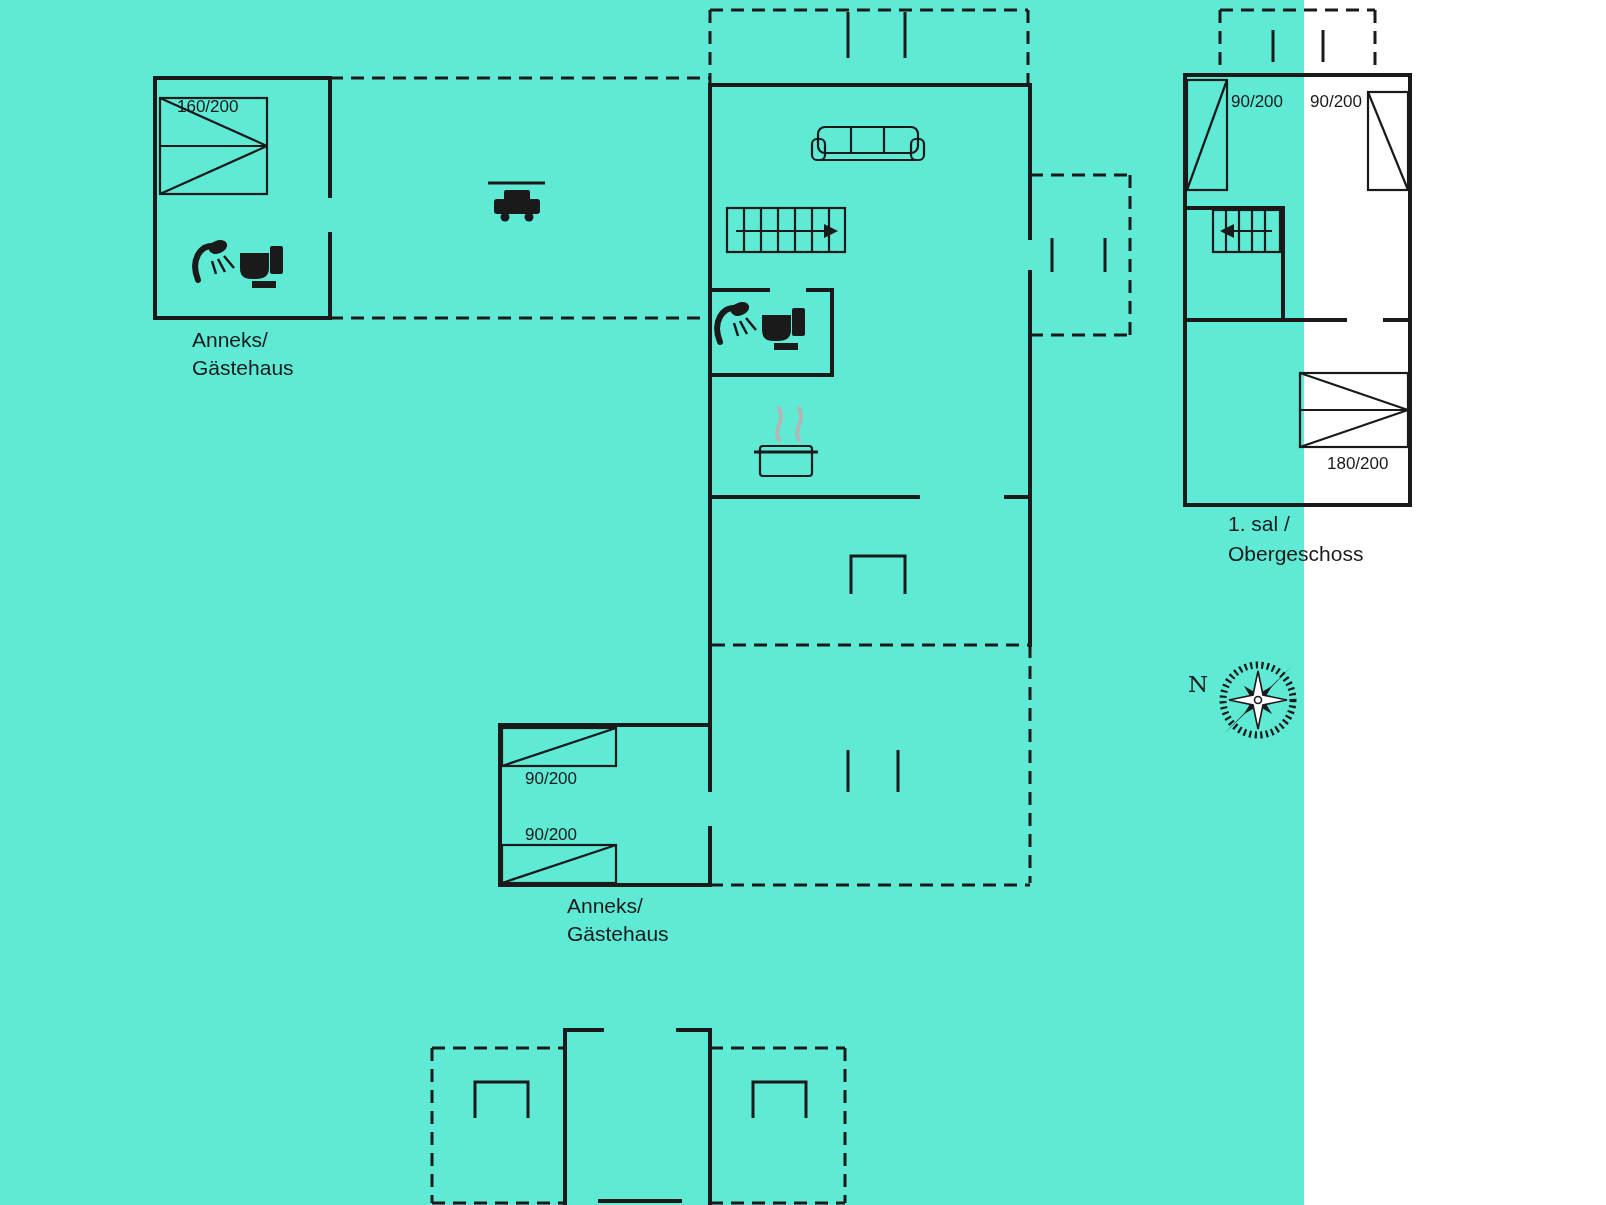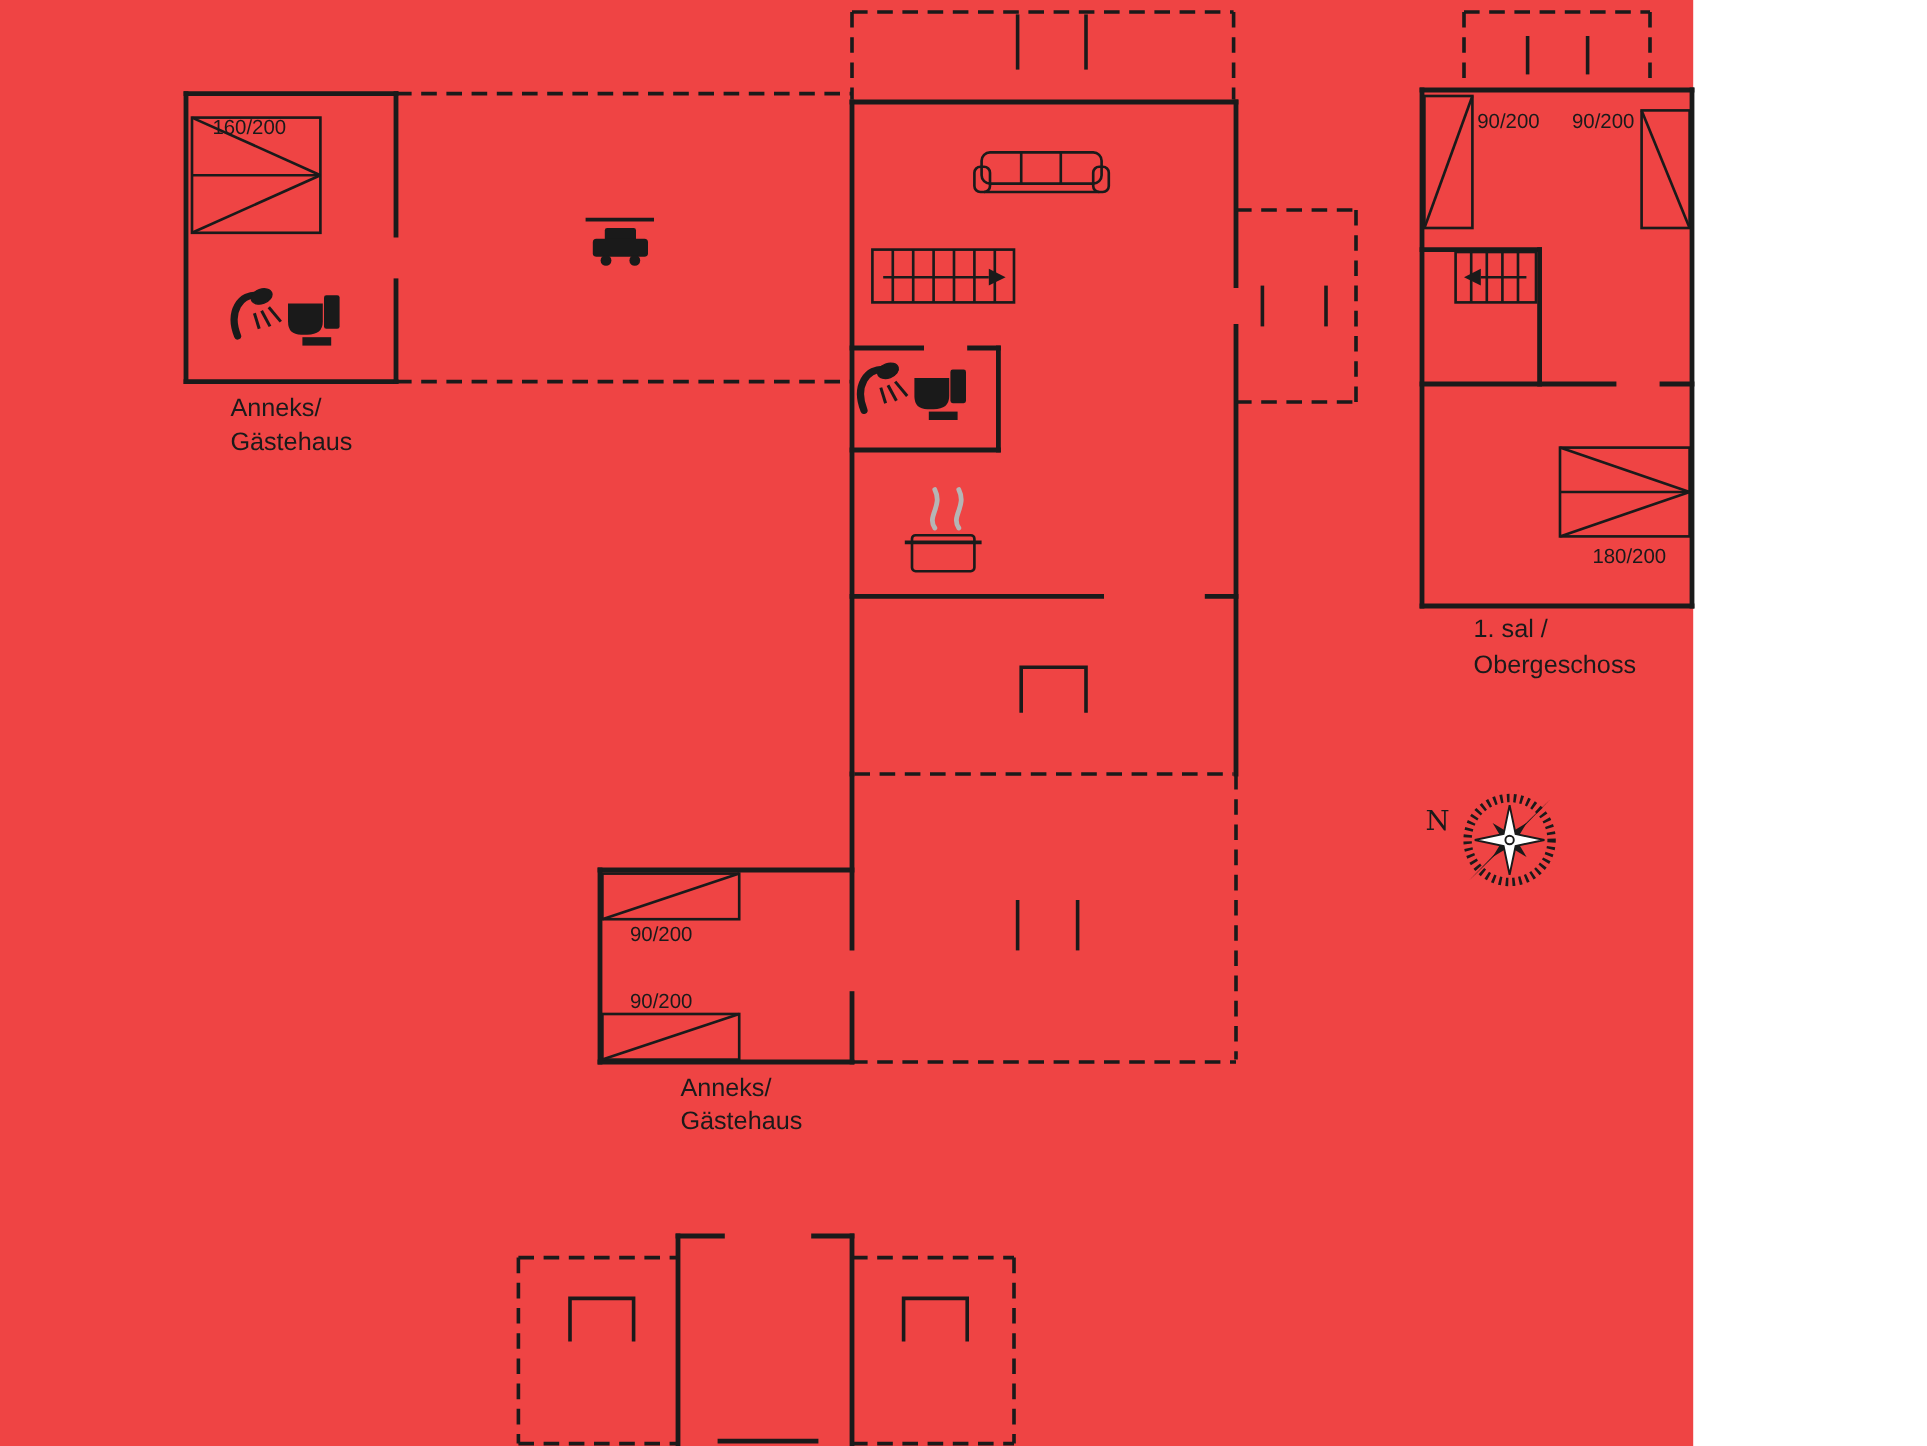--- a/index.html
+++ b/index.html
@@ -1,17 +1,17 @@
 <!DOCTYPE html>
 <html><head>
 <meta charset="utf-8">
 <title>Floor plan</title>
 <style>
   html,body { margin:0; padding:0; background:#ffffff; }
-  .stage { width:1411px; height:1205px; position:relative; background:#ef4444; }
+  .stage { width:1304px; height:1205px; position:relative; background:#5eead4; }
   svg { display:block; }
   .wall   { stroke:#1a1a1a; stroke-width:4; stroke-linecap:square; fill:none; }
   .dash   { stroke:#1a1a1a; stroke-width:3; stroke-dasharray:13 8; fill:none; }
   .post   { stroke:#1a1a1a; stroke-width:3; fill:none; }
   .furn   { stroke:#1a1a1a; stroke-width:2.2; fill:none; }
   .thin   { stroke:#1a1a1a; stroke-width:2; fill:none; }
   .solidfill { fill:#1a1a1a; stroke:none; }
   .steam  { stroke:#b5b5b5; stroke-width:4; fill:none; stroke-linecap:round; }
   .lbl    { font-family:"Liberation Sans", sans-serif; font-size:17px; fill:#1a1a1a; }
   .lbl-lg { font-family:"Liberation Sans", sans-serif; font-size:21px; fill:#1a1a1a; }

